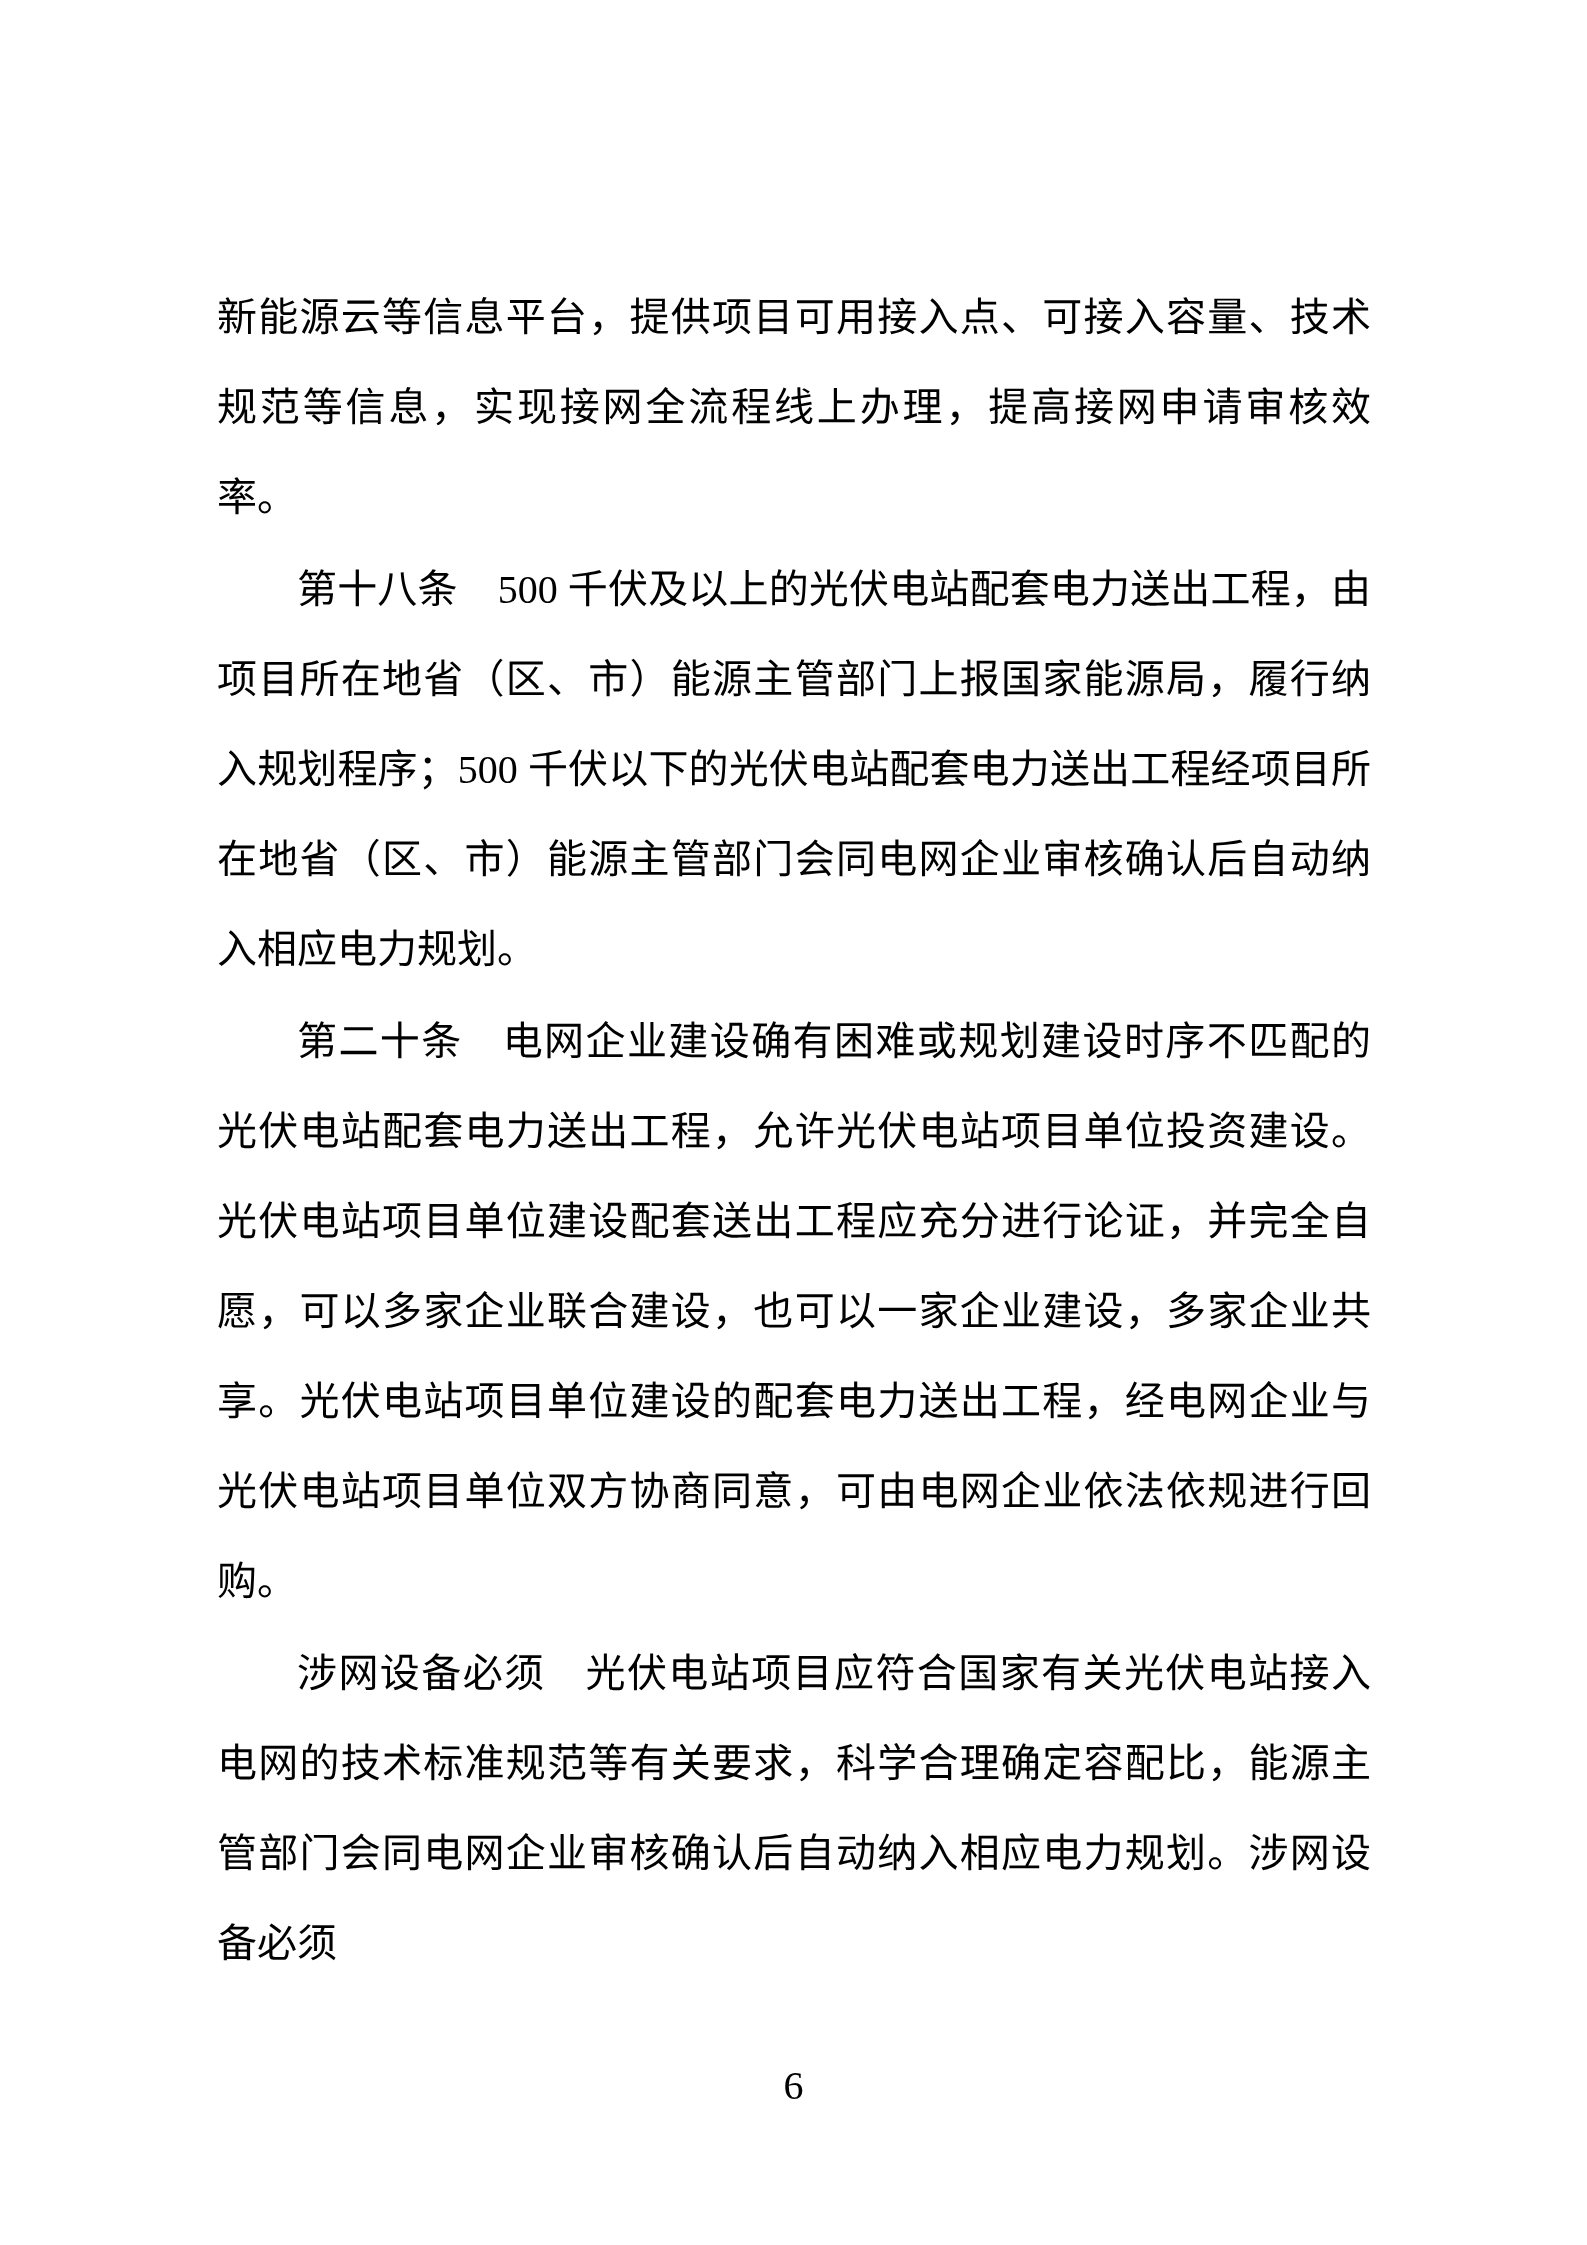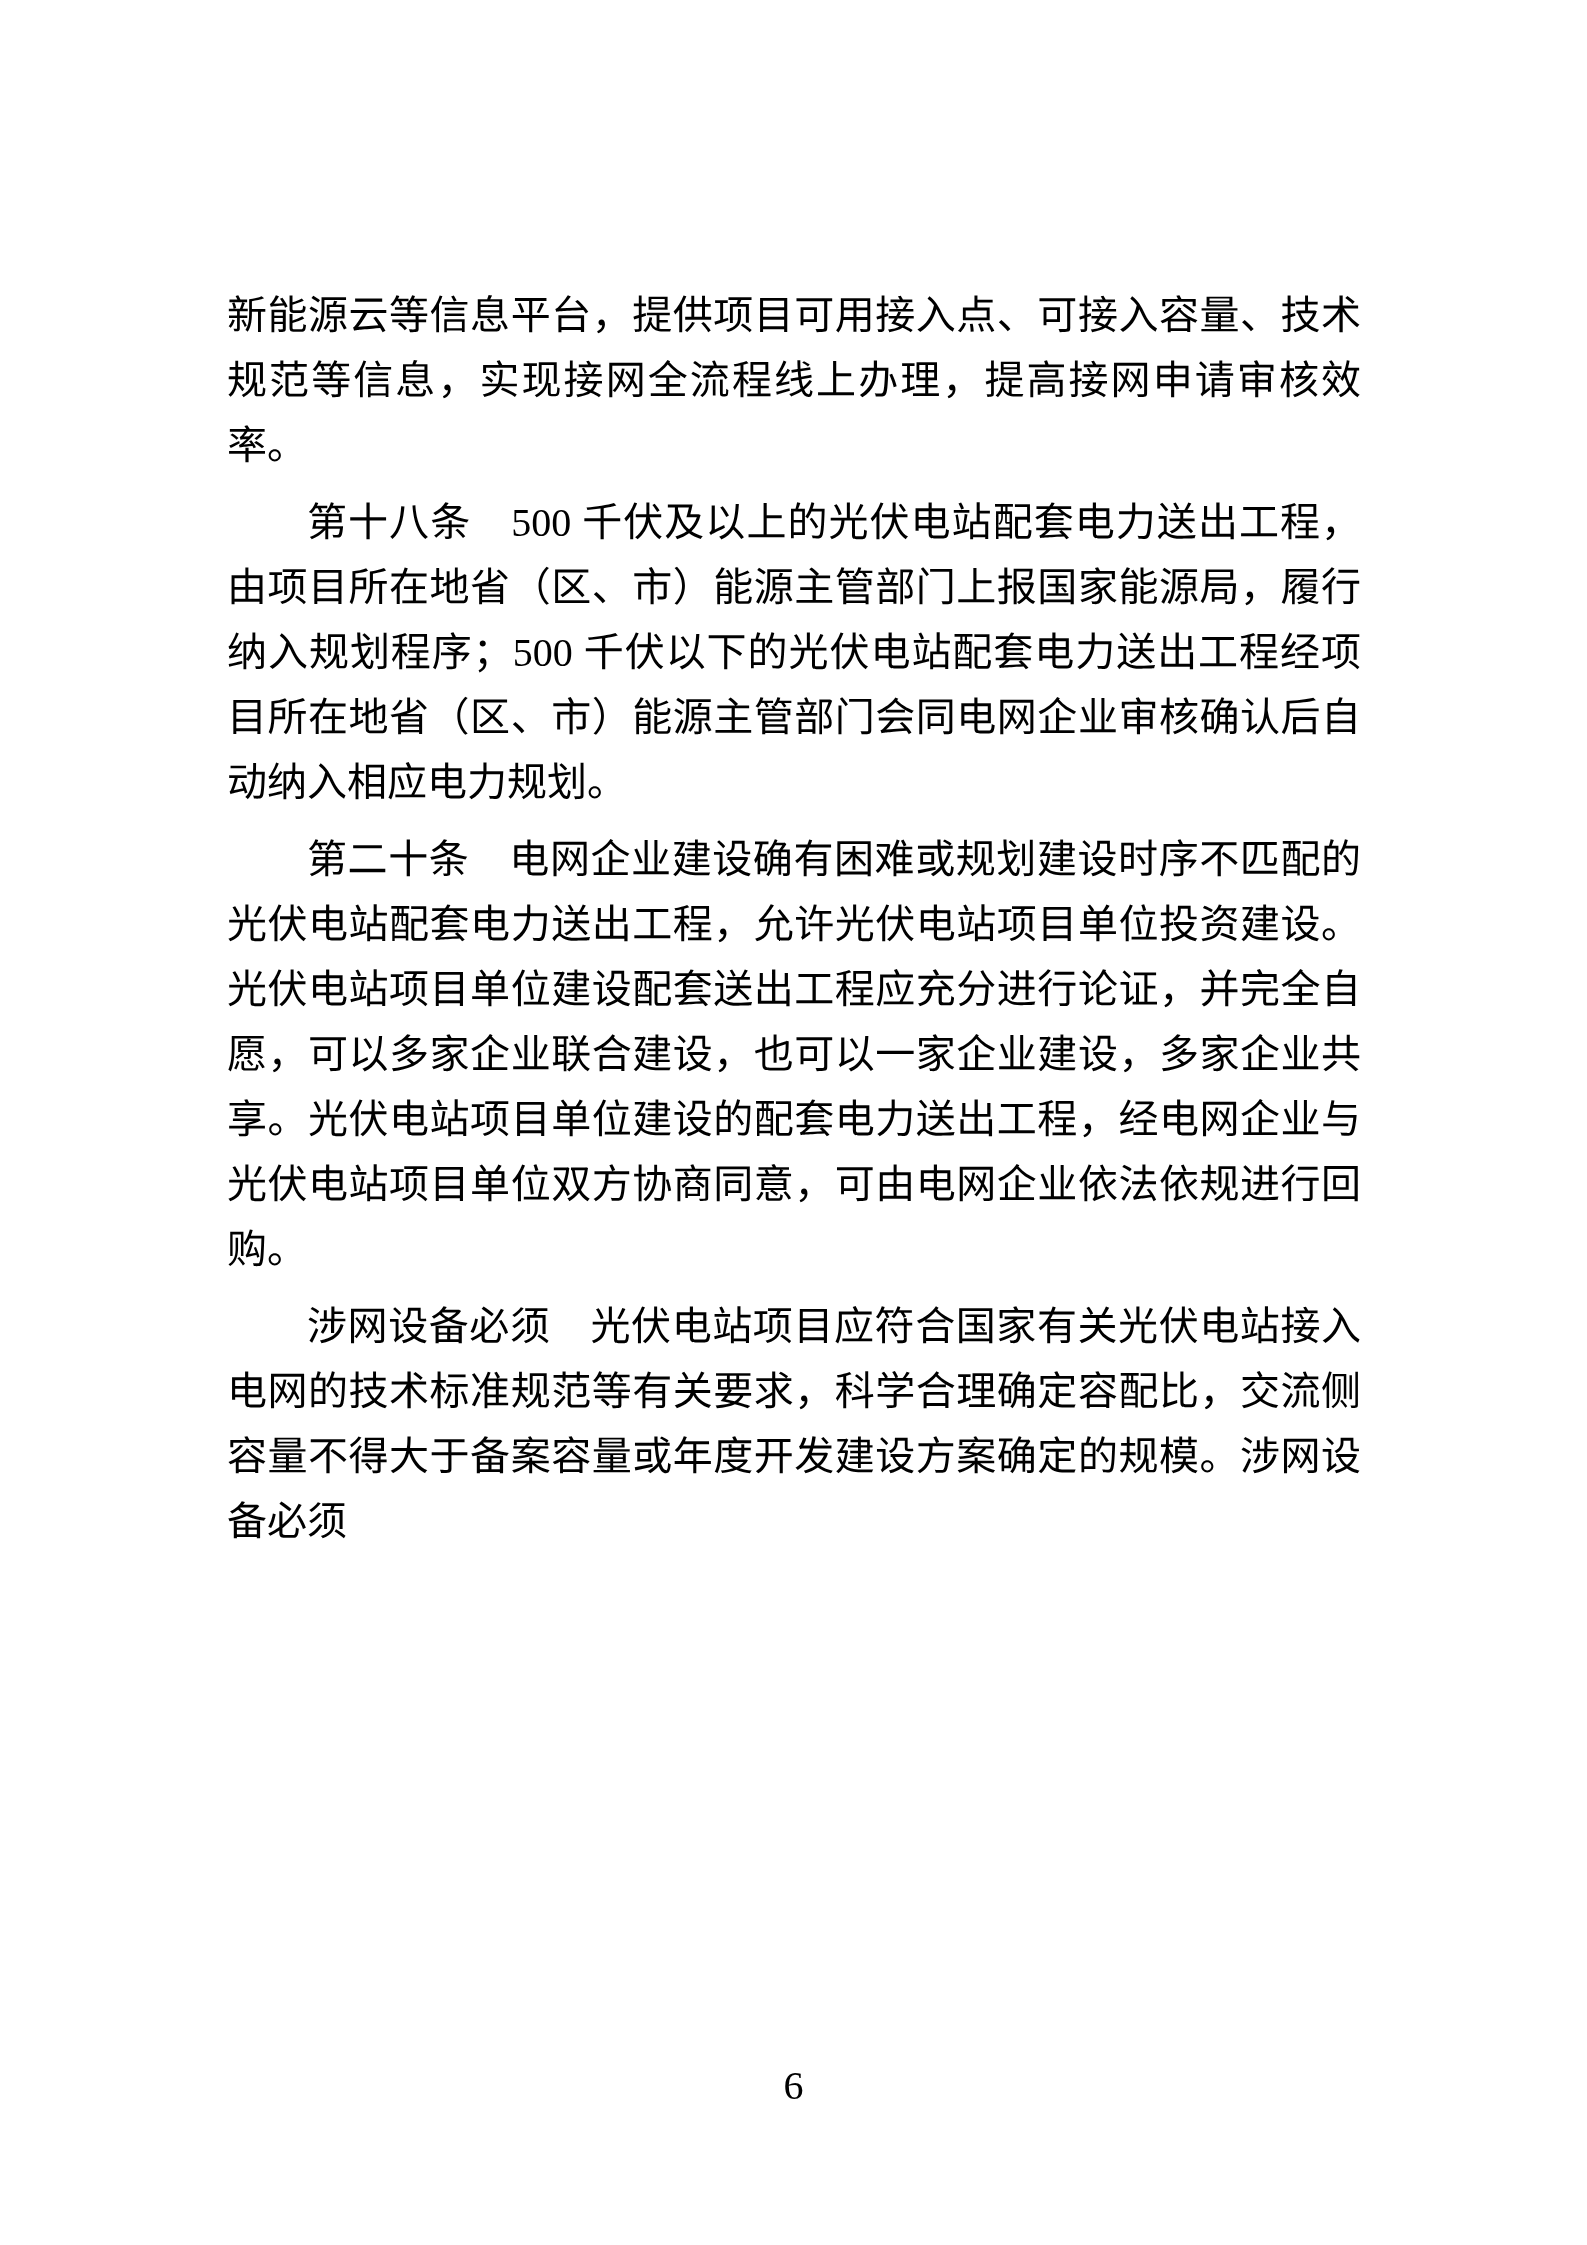--- a/index.html
+++ b/index.html
@@ -16,24 +16,24 @@
     font-family: "Liberation Serif", "DejaVu Serif", serif;
     color: #000000;
   }
   .doc-body {
     position: absolute;
     left: 215px;
     top: 271px;
     width: 1158px;
   }
   .para {
-    margin: 12px;
+    margin: 2px;
     padding: 0;
     font-size: 40px;
-    line-height: 65px;
+    line-height: 90px;
     text-align: justify;
     text-align-last: left;
     text-justify: inter-character;
     text-indent: 2em;
     letter-spacing: 0;
     word-break: break-all;
   }
   .para.continuation {
     text-indent: 0;
   }
@@ -64,19 +64,19 @@
     <p class="para">
       <b class="article-heading">第十八条</b><span>500 千伏及以上的光伏电站配套电力送出工程，由项目所在地省（区、市）能源主管部门上报国家能源局，履行纳入规划程序；500 千伏以下的光伏电站配套电力送出工程经项目所在地省（区、市）能源主管部门会同电网企业审核确认后自动纳入相应电力规划。</span>
     </p>
 
 
     <p class="para">
       <b class="article-heading">第二十条</b><span>电网企业建设确有困难或规划建设时序不匹配的光伏电站配套电力送出工程，允许光伏电站项目单位投资建设。光伏电站项目单位建设配套送出工程应充分进行论证，并完全自愿，可以多家企业联合建设，也可以一家企业建设，多家企业共享。光伏电站项目单位建设的配套电力送出工程，经电网企业与光伏电站项目单位双方协商同意，可由电网企业依法依规进行回购。</span>
     </p>
 
     <p class="para">
-      <b class="article-heading">涉网设备必须</b><span>光伏电站项目应符合国家有关光伏电站接入电网的技术标准规范等有关要求，科学合理确定容配比，交流侧容量不得大于备案容量或年度开发建设方案确定的规模。涉网设备必须</span>
+      <b class="article-heading">涉网设备必须</b><span>光伏电站项目应符合国家有关光伏电站接入电网的技术标准规范等有关要求，科学合理确定容配比，能源主管部门会同电网企业审核确认后自动纳入相应电力规划。涉网设备必须</span>
     </p>
 
   </div>
 
   <div class="page-number">6</div>
 </div>
 
 </body></html>

